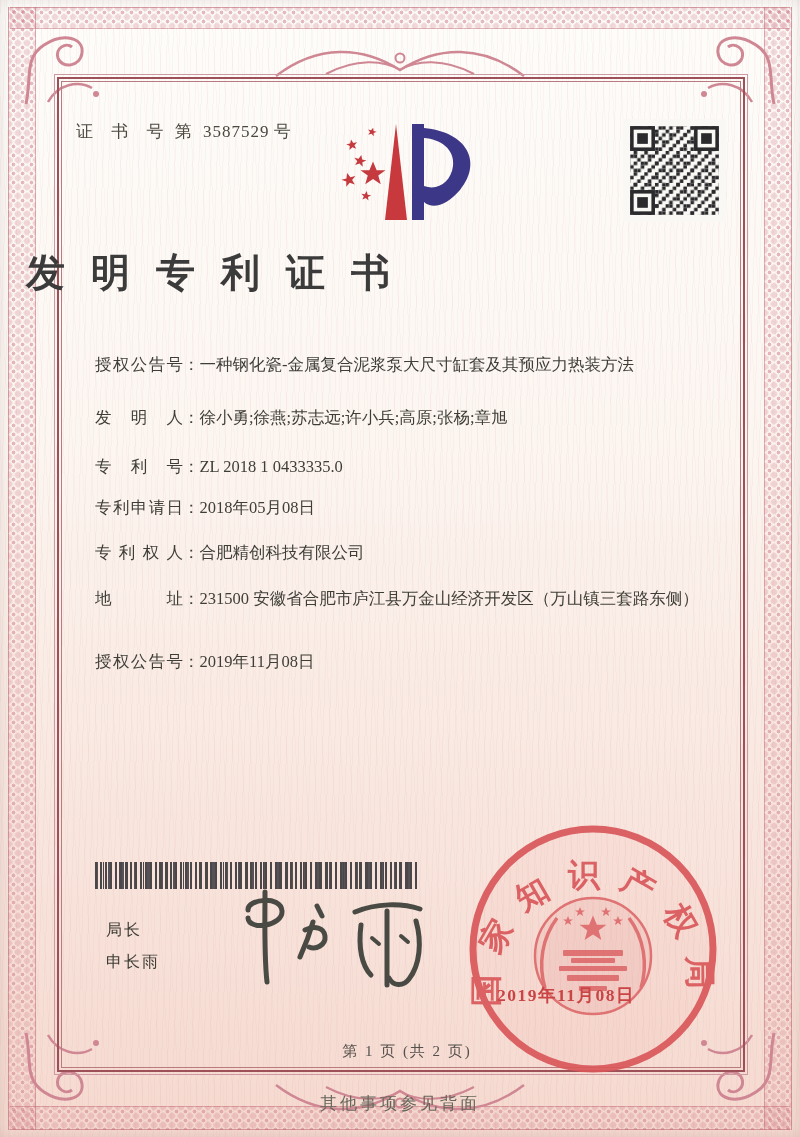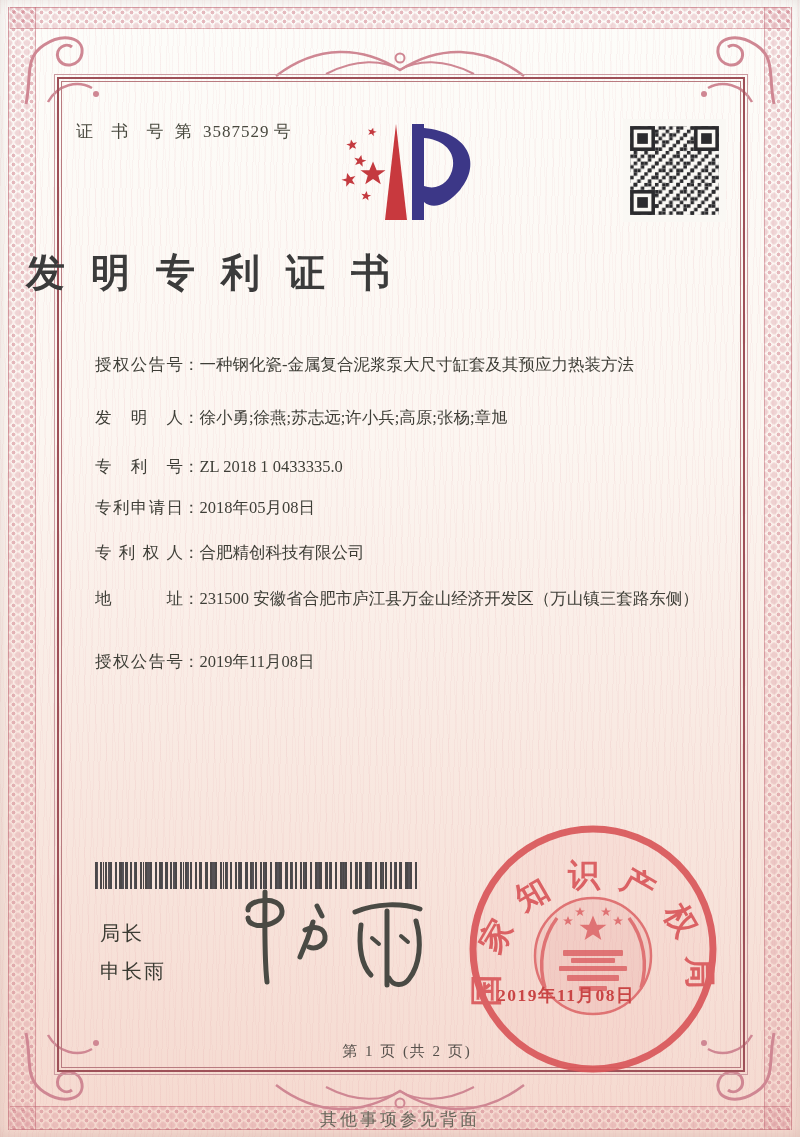--- a/index.html
+++ b/index.html
@@ -57,33 +57,33 @@
     font-size:16.5px; line-height:31px; color:#45453c; }
   .paras p { text-indent:2em; }
 
   .barcode { position:absolute; left:95px; top:862px; width:324px; height:27px;
     background:
       repeating-linear-gradient(90deg,#26262a 0 2px,transparent 2px 5px),
       repeating-linear-gradient(90deg,#26262a 0 1px,transparent 1px 8px),
       repeating-linear-gradient(90deg,#33333a 0 3px,transparent 3px 13px);
     opacity:.82; }
 
-  .official { position:absolute; left:100px; top:920px; font-size:20px; color:#3c3c34;
+  .official { position:absolute; left:106px; top:920px; font-size:16px; color:#3c3c34;
     font-family:"Liberation Sans","DejaVu Sans",sans-serif; }
   .official div { margin-bottom:11px; letter-spacing:2px; }
   .sig-wrap { position:absolute; left:205px; top:878px; width:232px; height:118px; }
 
   .seal-wrap { position:absolute; left:462px; top:818px; width:262px; height:262px; opacity:.92; }
   .seal-date { position:absolute; left:497px; top:983px; font-size:17.5px; color:#c94545;
     letter-spacing:1.5px; font-weight:bold; }
 
   .page-foot { position:absolute; left:14px; right:0; top:1042px; text-align:center;
     font-size:15px; color:#55504b; letter-spacing:2px; }
   .back-note { position:absolute; left:0; right:0; top:1092px; text-align:center;
-    font-size:17px; color:#66665a; letter-spacing:3px;margin-top:16px; }
+    font-size:17px; color:#66665a; letter-spacing:3px; }
 </style>
 </head>
 <body>
 
 <div class="page">
 
   <div class="lace top"></div>
   <div class="lace bottom"></div>
   <div class="lace left"></div>
   <div class="lace right"></div>

